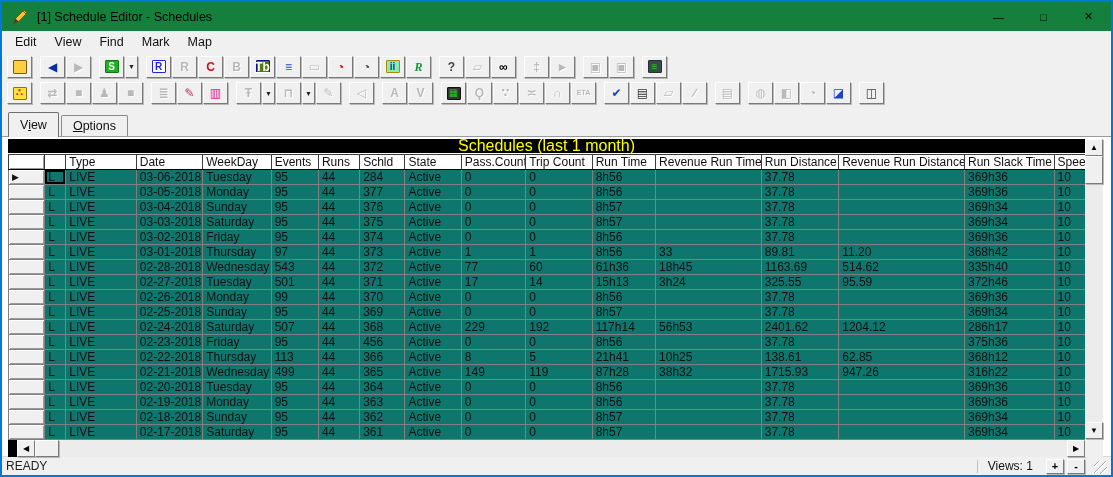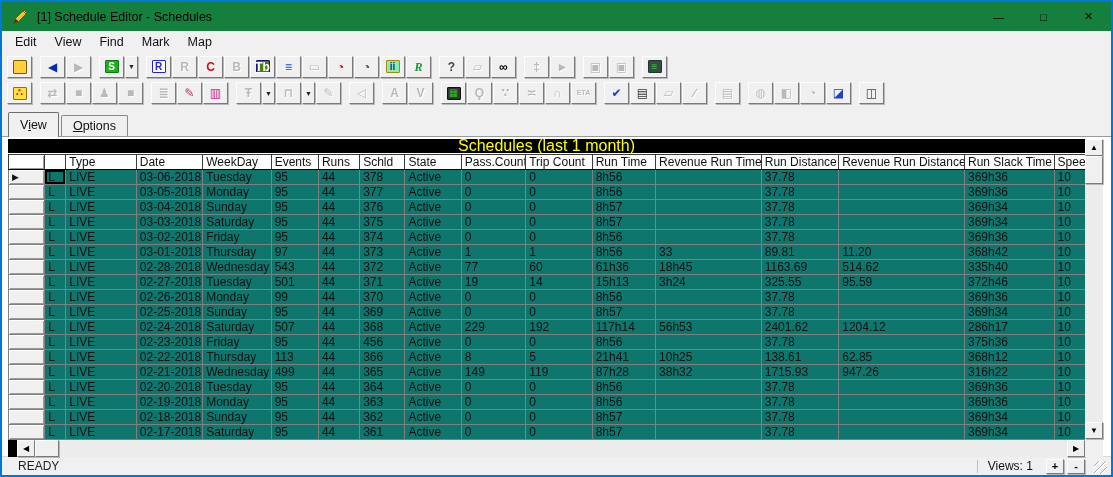--- a/index.html
+++ b/index.html
@@ -78,21 +78,21 @@
   }
   .sb-black{width:9px;height:17px;background:#000;flex:none;}
   .sb-thumb-h{width:24px;}
   .h-track{flex:1;}
   .vscroll{position:absolute;left:1083px;top:2px;width:18px;height:300px;background:#ececec;display:flex;flex-direction:column;}
   .sb-btn-v{width:18px;height:17px;}
   .sb-thumb-v{height:28px;}
   .v-track{flex:1;}
   .sb-corner{position:absolute;left:1083px;top:303px;width:18px;height:17px;background:var(--face);}
   
-  .statusbar{height:19px;background:var(--face);border-top:1px solid #d9d9d9;display:flex;align-items:center;padding:0 4px 0 16px;gap:27px;}
+  .statusbar{height:19px;background:var(--face);border-top:1px solid #d9d9d9;display:flex;align-items:center;padding:0 4px 0 4px;gap:27px;}
   .status-text{font-size:12px;color:#222;}
   .status-right{margin-left:auto;display:flex;align-items:center;}
   .status-sep{width:1px;height:13px;background:#c0c0c0;margin:0 10px;}
   .views{font-size:12px;margin-right:10px;}
   .mini-btn{
     width:18px;height:15px;background:var(--face);margin-left:3px;
     border:1px solid;border-color:#fdfdfd #7a7a7a #7a7a7a #fdfdfd;box-shadow:1px 1px 0 #b9b9b9;
     display:flex;align-items:center;justify-content:center;font-size:11px;font-weight:bold;color:#000;line-height:1;
   }
   .grip{
@@ -367,21 +367,21 @@
             </thead>
             <tbody>
               <tr>
                 <td class="rowhead">▶</td>
                 <td class="current">L</td>
                 <td>LIVE</td>
                 <td>03-06-2018</td>
                 <td>Tuesday</td>
                 <td class="r">95</td>
                 <td class="r">44</td>
-                <td class="r">378</td>
+                <td class="r">284</td>
                 <td>Active</td>
                 <td>0</td>
                 <td>0</td>
                 <td>8h56</td>
                 <td></td>
                 <td>37.78</td>
                 <td></td>
                 <td>369h36</td>
                 <td class="r">10</td>
               </tr>
@@ -502,21 +502,21 @@
               <tr>
                 <td class="rowhead"></td>
                 <td>L</td>
                 <td>LIVE</td>
                 <td>02-27-2018</td>
                 <td>Tuesday</td>
                 <td class="r">501</td>
                 <td class="r">44</td>
                 <td class="r">371</td>
                 <td>Active</td>
-                <td>19</td>
+                <td>17</td>
                 <td>14</td>
                 <td>15h13</td>
                 <td>3h24</td>
                 <td>325.55</td>
                 <td>95.59</td>
                 <td>372h46</td>
                 <td class="r">10</td>
               </tr>
               <tr>
                 <td class="rowhead"></td>

